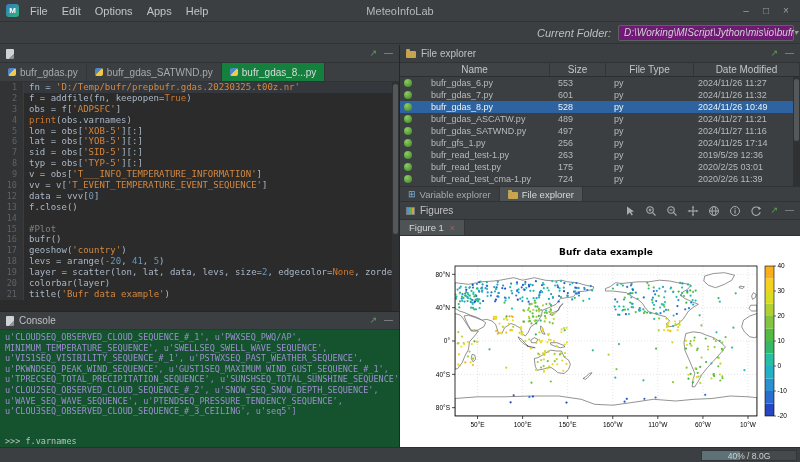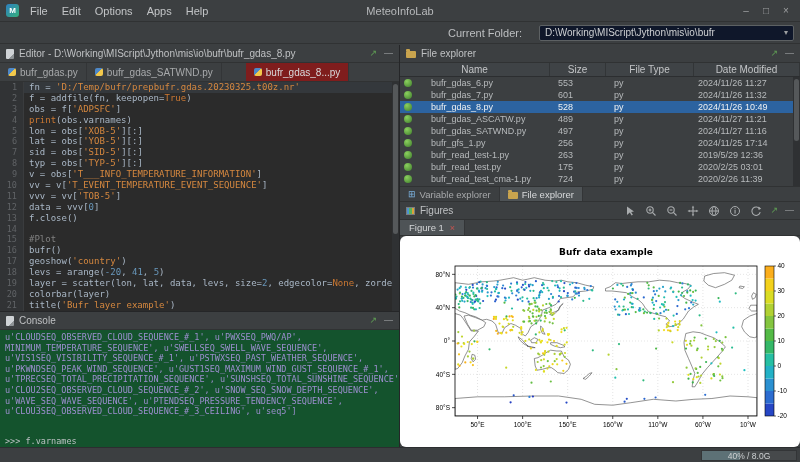--- a/index.html
+++ b/index.html
@@ -15,23 +15,23 @@
           display:flex; align-items:center; justify-content:center; }
   .menus { display:flex; z-index:2; }
   .menu-item { padding:3px 7px; font-size:11px; color:#c3c5c7; cursor:default; }
   .win-title { position:absolute; left:0; right:0; text-align:center; font-size:11px; color:#b7b9bb; z-index:1; }
   .winctl { margin-left:auto; display:flex; z-index:2; }
   .winbtn { width:20px; text-align:center; font-size:10px; color:#9d9fa1; }
 
   
   .folderbar { position:absolute; top:22px; left:0; right:0; height:22px; background:#3c3f41;
                border-bottom:1px solid #303233; display:flex; align-items:center;
-               justify-content:flex-end; gap:17px; padding:0 6px; }
+               justify-content:flex-end; gap:7px; padding:0 6px;font-style:italic; }
   .cf-label { font-size:11px; color:#bdbfc1; }
-  .cf-combo { width:255px; height:16px; background:#0f172a; border:1px solid #5d6163; border-radius:2px;
+  .cf-combo { width:176px; height:16px; background:#701a75; border:1px solid #5d6163; border-radius:2px;
               display:flex; align-items:center; justify-content:space-between; padding:0 5px; font-size:10px; color:#cfd1d3; }
   .cf-combo .arrow { font-size:8px; color:#9d9fa1; }
 
   
   .main { position:absolute; top:45px; bottom:15px; left:0; right:0; display:flex; }
   .leftcol { width:400px; flex:0 0 400px; display:flex; flex-direction:column; border-right:1px solid #252628; }
   .rightcol { flex:1; display:flex; flex-direction:column; }
 
   .panel-header { height:18px; flex:0 0 18px; background:#3c3f41; border-bottom:1px solid #303233;
                   display:flex; align-items:center; gap:5px; padding:0 6px; font-size:10px; color:#bfc1c3; }
@@ -40,21 +40,21 @@
   .ic-hide { color:#9a9c9e; font-size:9px; line-height:1; }
   .doc-ico { width:8px; height:10px; background:linear-gradient(135deg,#cfd3d6 70%,#8e9396 70%); border-radius:1px; }
   .folder-ico { position:relative; width:10px; height:7px; background:#c9a44e; border-radius:1px; margin-top:2px; }
   .folder-ico::before { content:""; position:absolute; top:-2px; left:0; width:4px; height:2px; background:#c9a44e; border-radius:1px 1px 0 0; }
   .fig-ico { width:9px; height:8px; background:linear-gradient(90deg,#4c94d0 33%,#58b15c 33%,#58b15c 66%,#d9a33c 66%); border:1px solid #7a7d80; }
 
   
   .editor-panel { height:267px; flex:0 0 267px; display:flex; flex-direction:column; border-bottom:1px solid #252628; }
   .tabs { height:19px; flex:0 0 19px; background:#3c3f41; border-bottom:1px solid #303233; display:flex; }
   .etab { display:flex; align-items:center; gap:4px; padding:0 8px; font-size:10px; color:#a7a9ab; border-right:1px solid #333537; }
-  .etab.active { background:#7f1d1d; color:#d8dadc;margin-left:24px; }
+  .etab.active { background:#15803d; color:#d8dadc; }
   .py-ico { width:8px; height:8px; border-radius:2px; flex:0 0 8px;
             background:linear-gradient(135deg,#4e88c7 50%,#f2c84b 50%); }
   .code { flex:1; background:#2b2b2b; font-family:"DejaVu Sans Mono", monospace; font-size:9px;
           overflow:hidden; position:relative; }
   .code-row { display:flex; height:10.9px; line-height:10.9px; white-space:pre; }
   .code-row.cur { background:#34383c; }
   .gutter { width:24px; flex:0 0 24px; text-align:right; padding-right:6px; color:#606366;
             background:#313335; border-right:1px solid #3a3c3e; font-size:8.5px; }
   .code-text { padding-left:5px; color:#a9b7c6;text-align:right; }
   .code-text .s { color:#d6883f; }
@@ -97,21 +97,21 @@
   .exp-tab { display:flex; align-items:center; gap:4px; padding:0 8px; font-size:9.5px; color:#a7a9ab; border-right:1px solid #333537; }
   .exp-tab.active { background:#4e5356; color:#d8dadc; }
   .grid-ico { color:#7ab0dd; font-size:9px; line-height:1; }
 
   
   .figures-panel { flex:1; display:flex; flex-direction:column; }
   .tb-ico { width:14px; height:12px; display:flex; align-items:center; justify-content:center; }
   .fig-tabs { height:16px; flex:0 0 16px; background:#3c3f41; border-bottom:1px solid #303233; display:flex; }
   .fig-tab { display:flex; align-items:center; gap:6px; padding:0 9px; font-size:9.5px; color:#d4d6d8; background:#4e5356; border-right:1px solid #333537; }
   .fig-tab .x { color:#c75450; font-size:9px; }
-  .fig-canvas { flex:1; background:#ffffff; display:flex; justify-content:center; overflow:hidden;border-radius:6px; }
+  .fig-canvas { flex:1; background:#ffffff; display:flex; justify-content:center; overflow:hidden; }
   .fig-canvas svg { margin-top:4px; }
 
   
   .statusbar { position:absolute; left:0; right:0; bottom:0; height:15px; background:#3c3f41;
                border-top:1px solid #2c2e30; display:flex; align-items:center; justify-content:flex-end; padding:0 3px; }
   .mem { position:relative; width:96px; height:11px; background:#46494b; border:1px solid #333537;
          font-size:8.5px; color:#cdd0d2; text-align:center; line-height:10px; overflow:hidden; }
   .mem-fill { position:absolute; left:0; top:0; bottom:0; background:#5d7176; }
   .mem-text { position:relative; z-index:1; }
 </style>
@@ -145,21 +145,20 @@
     </div>
   </div>
 
   <div class="main">
 
     <div class="leftcol">
 
       <div class="editor-panel">
         <div class="panel-header">
           <span class="doc-ico"></span>
-          <span>Editor - D:\Working\MIScript\Jython\mis\io\bufr\bufr_gdas_8.py</span>
           <span class="ph-icons">
             <span class="ic-undock">↗</span>
             <span class="ic-hide">—</span>
           </span>
         </div>
         <div class="tabs" id="editor-tabs">
             <div class="etab">
               <span class="py-ico"></span>
               <span>bufr_gdas.py</span>
             </div>
@@ -176,31 +175,30 @@
             <div class="code-row cur"><span class="gutter">1</span><span class="code-text"><span class="p">fn = </span><span class="s">'D:/Temp/bufr/prepbufr.gdas.20230325.t00z.nr'</span></span></div>
             <div class="code-row"><span class="gutter">2</span><span class="code-text"><span class="p">f = addfile(fn, keepopen=</span><span class="k">True</span><span class="p">)</span></span></div>
             <div class="code-row"><span class="gutter">3</span><span class="code-text"><span class="p">obs = f[</span><span class="s">'ADPSFC'</span><span class="p">]</span></span></div>
             <div class="code-row"><span class="gutter">4</span><span class="code-text"><span class="k">print</span><span class="p">(obs.varnames)</span></span></div>
             <div class="code-row"><span class="gutter">5</span><span class="code-text"><span class="p">lon = obs[</span><span class="s">'XOB-5'</span><span class="p">][:]</span></span></div>
             <div class="code-row"><span class="gutter">6</span><span class="code-text"><span class="p">lat = obs[</span><span class="s">'YOB-5'</span><span class="p">][:]</span></span></div>
             <div class="code-row"><span class="gutter">7</span><span class="code-text"><span class="p">sid = obs[</span><span class="s">'SID-5'</span><span class="p">][:]</span></span></div>
             <div class="code-row"><span class="gutter">8</span><span class="code-text"><span class="p">typ = obs[</span><span class="s">'TYP-5'</span><span class="p">][:]</span></span></div>
             <div class="code-row"><span class="gutter">9</span><span class="code-text"><span class="p">v = obs[</span><span class="s">'T___INFO_TEMPERATURE_INFORMATION'</span><span class="p">]</span></span></div>
             <div class="code-row"><span class="gutter">10</span><span class="code-text"><span class="p">vv = v[</span><span class="s">'T_EVENT_TEMPERATURE_EVENT_SEQUENCE'</span><span class="p">]</span></span></div>
-            <div class="code-row"><span class="gutter">11</span><span class="code-text"><span class="p">vvv = vv[</span><span class="s">'TOB-5'</span><span class="p">]</span></span></div>
             <div class="code-row"><span class="gutter">12</span><span class="code-text"><span class="p">data = vvv[</span><span class="n">0</span><span class="p">]</span></span></div>
             <div class="code-row"><span class="gutter">13</span><span class="code-text"><span class="p">f.close()</span></span></div>
             <div class="code-row"><span class="gutter">14</span><span class="code-text"></span></div>
             <div class="code-row"><span class="gutter">15</span><span class="code-text"><span class="c">#Plot</span></span></div>
             <div class="code-row"><span class="gutter">16</span><span class="code-text"><span class="p">bufr()</span></span></div>
             <div class="code-row"><span class="gutter">17</span><span class="code-text"><span class="p">geoshow(</span><span class="s">'country'</span><span class="p">)</span></span></div>
             <div class="code-row"><span class="gutter">18</span><span class="code-text"><span class="p">levs = arange(</span><span class="n">-20</span><span class="p">, </span><span class="n">41</span><span class="p">, </span><span class="n">5</span><span class="p">)</span></span></div>
             <div class="code-row"><span class="gutter">19</span><span class="code-text"><span class="p">layer = scatter(lon, lat, data, levs, size=</span><span class="n">2</span><span class="p">, edgecolor=</span><span class="k">None</span><span class="p">, zorder=</span></span></div>
             <div class="code-row"><span class="gutter">20</span><span class="code-text"><span class="p">colorbar(layer)</span></span></div>
-            <div class="code-row"><span class="gutter">21</span><span class="code-text"><span class="p">title(</span><span class="s">'Bufr layer example'</span><span class="p">)</span></span></div>
+            <div class="code-row"><span class="gutter">21</span><span class="code-text"><span class="p">title(</span><span class="s">'Bufr data example'</span><span class="p">)</span></span></div>
             <div class="vrail">
               <div class="vthumb" style="top: 2px; height: 150px;"></div>
             </div>
           </div>
       </div>
 
       <div class="console-panel">
         <div class="panel-header">
           <span class="doc-ico"></span>
           <span>Console</span>

